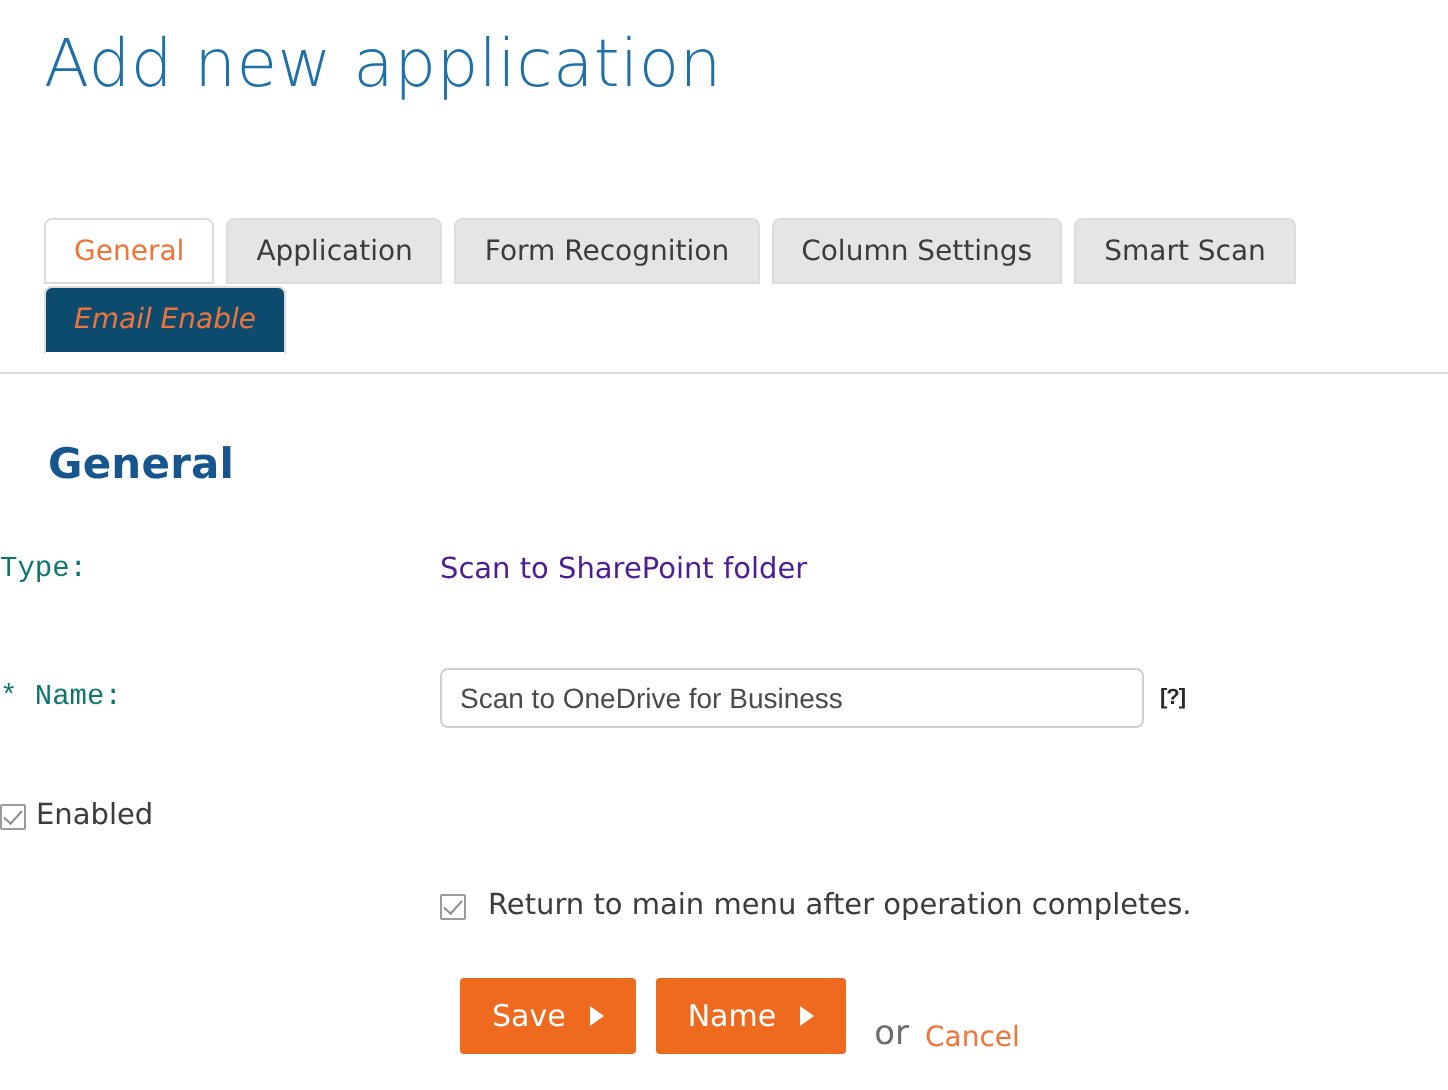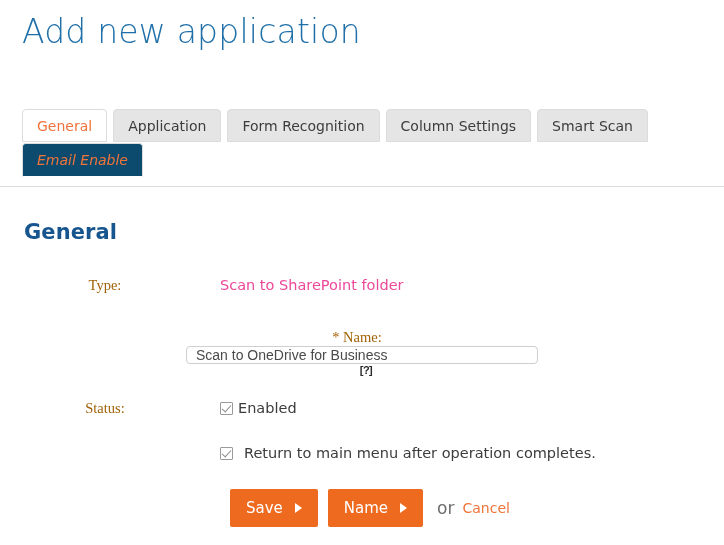--- a/index.html
+++ b/index.html
@@ -108,44 +108,44 @@
   .form {
     margin-top: 26px;
   }
   .form-row {
     display: flex;
     align-items: center;
     margin-bottom: 0;
   }
   .form-label {
     width: 220px;
-    text-align: center;
+    text-align: left;
     padding-right: 10px;
     box-sizing: border-box;
-    font-family: Liberation Serif, serif;
+    font-family: Liberation Mono, monospace;
     font-size: 14.5px;
-    color: #a16207;
+    color: #0f766e;
     white-space: nowrap;
   }
   .form-value {
     font-family: "DejaVu Sans", sans-serif;
     font-size: 14.5px;
-    color: #ec4899;
+    color: #4c1d95;
     white-space: nowrap;
   }
 
   .row-type { height: 30px; margin-top: 10px; }
-  .row-name { height: 40px; margin-top: 29px; flex-direction: column; }
+  .row-name { height: 40px; margin-top: 29px; }
   .row-status { height: 26px; margin-top: 26px; }
   .row-return { height: 26px; margin-top: 19px; }
   .row-actions { margin-top: 23px; }
 
   .text-input {
     width: 352px;
-    height: 20px;
+    height: 30px;
     box-sizing: border-box;
     border: 1px solid #cfcfcf;
     border-radius: 4px;
     padding: 0 9px;
     font-family: "Liberation Sans", sans-serif;
     font-size: 14px;
     color: #4a4a4a;
     background: #ffffff;
     outline: none;
   }
@@ -191,21 +191,21 @@
     font-family: "DejaVu Sans", sans-serif;
     font-size: 14.5px;
     color: #3c3c3c;
     white-space: nowrap;
     cursor: pointer;
   }
   .check-label.spaced { margin-left: 11px; }
 
   .actions {
     display: flex;
-    align-items: center;
+    align-items: flex-end;
     padding-left: 230px;
   }
   .btn {
     height: 38px;
     min-width: 87px;
     box-sizing: border-box;
     background: #ee6a1f;
     border: none;
     border-radius: 2px;
     color: #ffffff;
@@ -273,21 +273,20 @@
       <div class="form-value">Scan to SharePoint folder</div>
     </div>
 
     <div class="form-row row-name">
       <div class="form-label">* Name:</div>
       <input class="text-input" type="text" value="Scan to OneDrive for Business" style="">
       <span class="help-marker">[?]</span>
     </div>
 
     <div class="form-row row-status">
-      <div class="form-label">Status:</div>
       <div class="check-wrap">
         <span class="checkbox checked"></span>
         <span class="check-label">Enabled</span>
       </div>
     </div>
 
     <div class="form-row row-return">
       <div class="form-label"></div>
       <div class="check-wrap">
         <span class="checkbox checked"></span>

